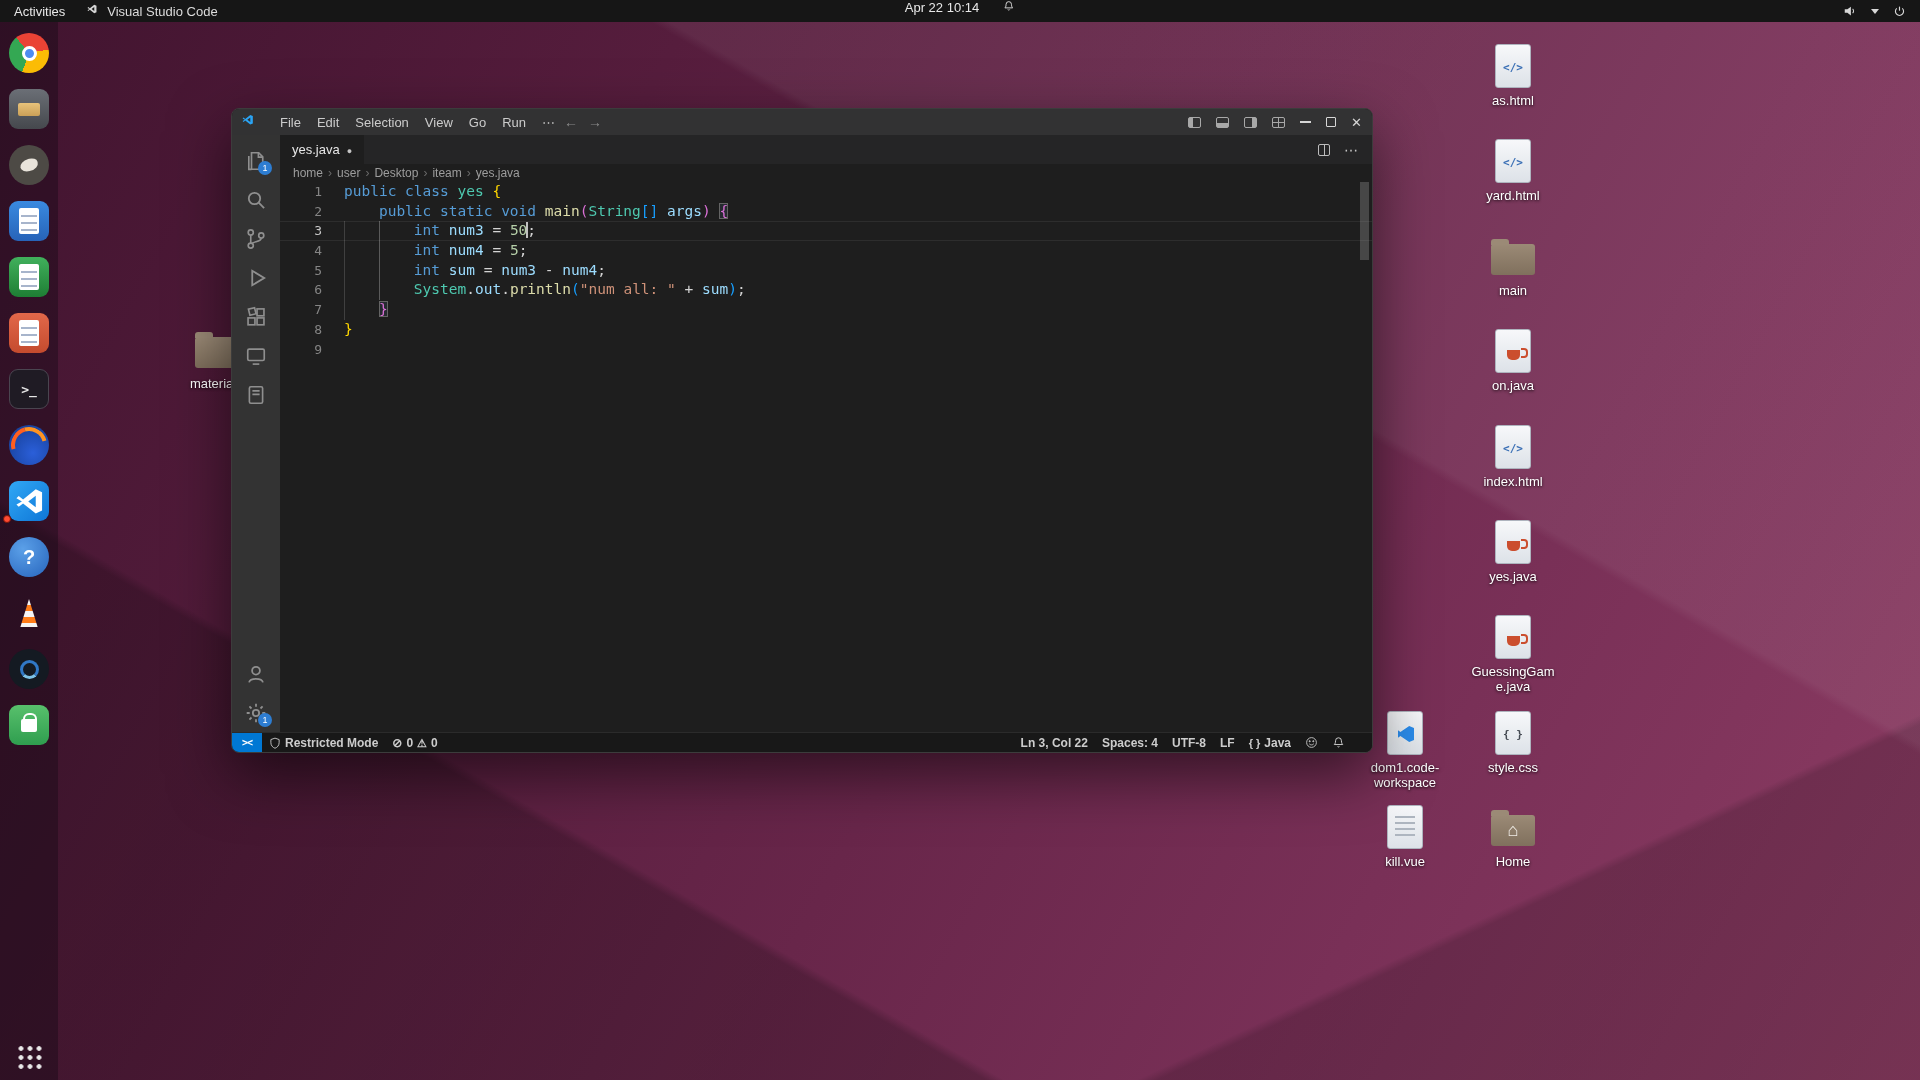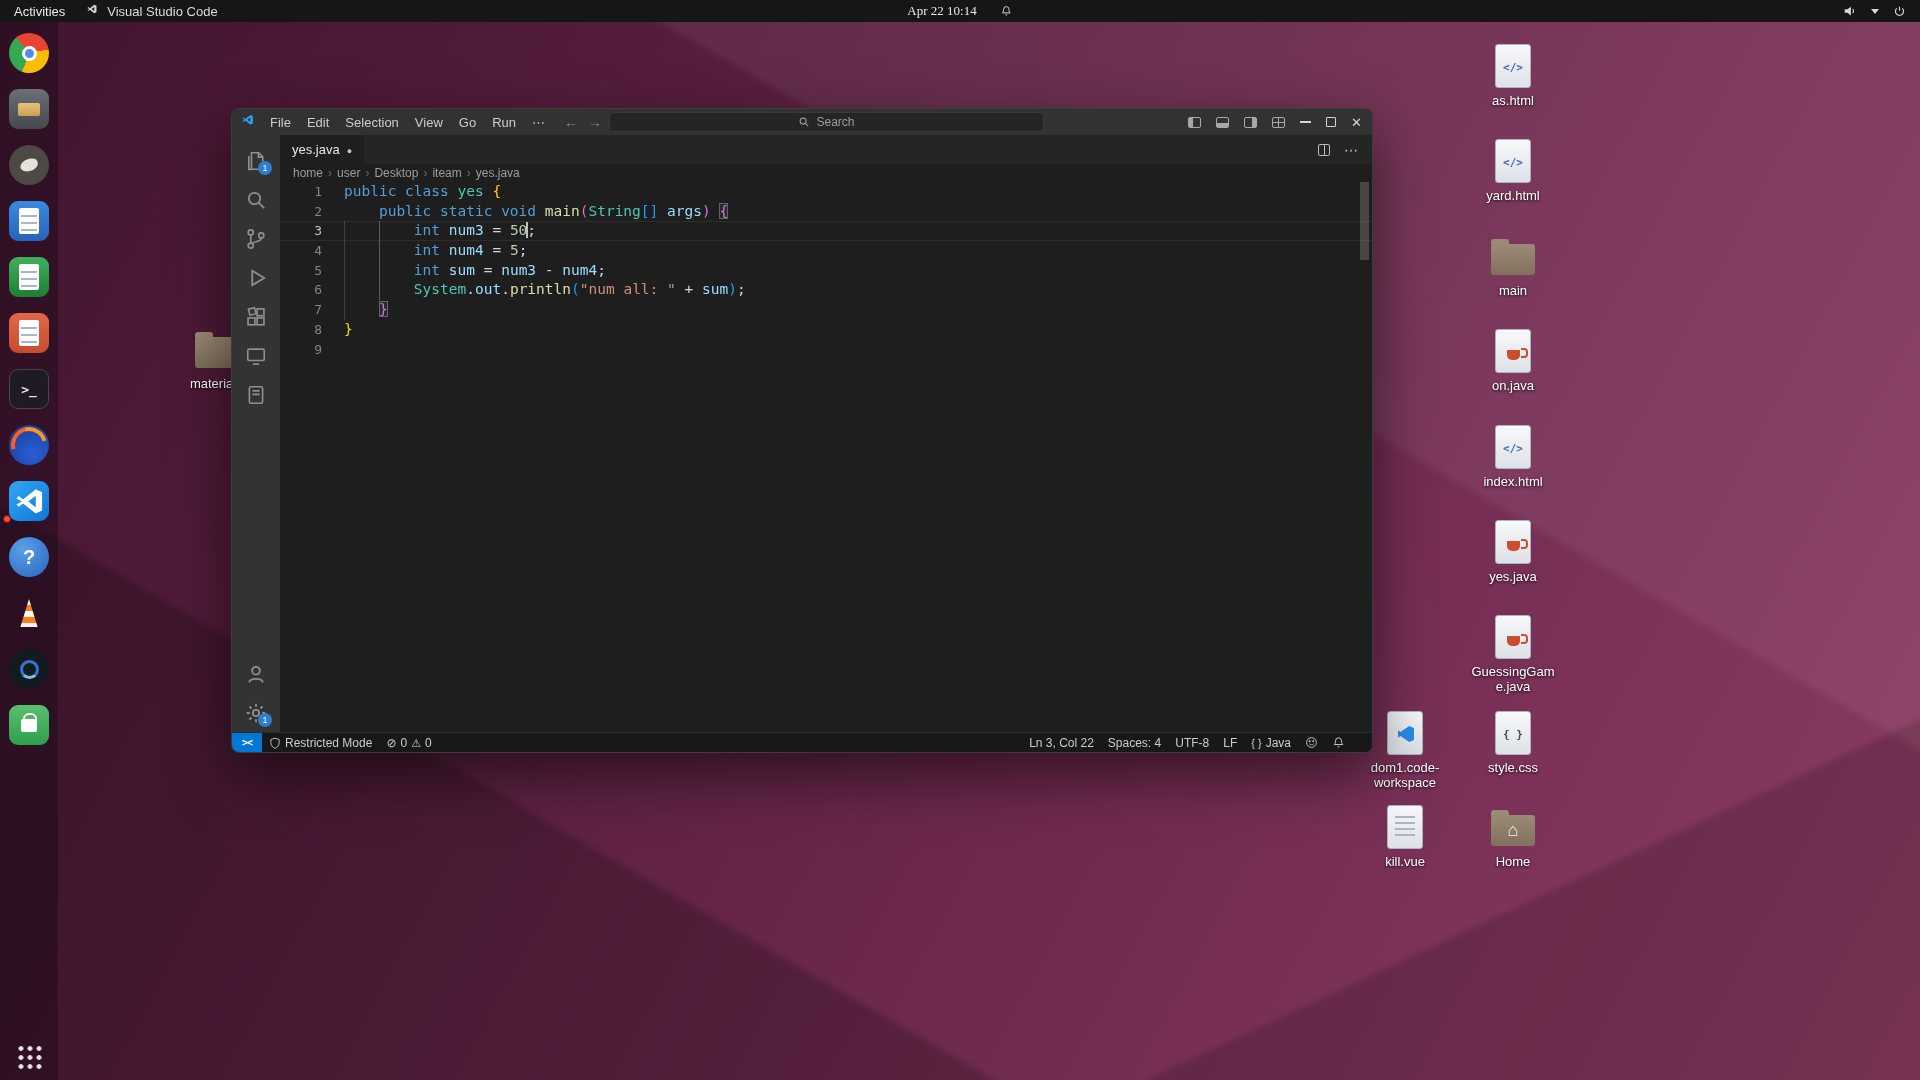--- a/index.html
+++ b/index.html
@@ -12,21 +12,21 @@
       linear-gradient(30deg, rgba(0,0,0,0.20) 0 26%, rgba(0,0,0,0) 26.5%),
       linear-gradient(335deg, rgba(0,0,0,0.16) 0 18%, transparent 18.5%),
       linear-gradient(118deg, #41142f 0%, #561d3d 28%, #68264a 52%, #793057 74%, #8c3c63 100%);
   }
 
   
   .topbar { position:absolute; top:0; left:0; width:100%; height:22px; z-index:30;
     background:#161616; color:#e8e8e8; font-size:13px; display:flex; align-items:center; }
   .tb-item { padding:0 14px; height:100%; display:flex; align-items:center; cursor:default; }
   .tb-app { display:flex; align-items:center; gap:6px; padding:0 8px; color:#dcdcdc; }
-  .tb-center { position:absolute; left:50%; transform:translateX(-50%); display:flex; align-items:center; gap:24px; height:100%;font-family:Liberation Serif, serif; }
+  .tb-center { position:absolute; left:50%; transform:translateX(-50%); display:flex; align-items:flex-start; gap:24px; height:100%; }
   .tb-right { margin-left:auto; display:flex; align-items:center; gap:14px; padding-right:14px; height:100%; }
   .tb-right svg, .tb-center svg { display:block; }
   .chev-down { width:0; height:0; border-left:4px solid transparent; border-right:4px solid transparent; border-top:5px solid #d8d8d8; }
 
   
   .dock { position:absolute; left:0; top:22px; bottom:0; width:58px; z-index:20;
     background:rgba(22,10,22,0.42); }
   #dock-items { padding-top:3px; }
   .dock-item { position:relative; width:58px; height:56px; display:flex; align-items:center; justify-content:center; }
   .di { width:40px; height:40px; border-radius:10px; position:relative; display:flex; align-items:center; justify-content:center; }
@@ -92,21 +92,21 @@
   .ic-home i::after { content:"⌂"; position:absolute; inset:0; display:flex; align-items:center; justify-content:center;
     color:#f0ece6; font-size:18px; line-height:1; }
   .di-label { margin-top:3px; font-size:13px; line-height:15px; color:#fff; text-shadow:0 1px 3px rgba(0,0,0,0.9); word-break:break-word; }
 
   
   .window { position:absolute; left:231px; top:108px; width:1142px; height:645px; z-index:5;
     background:#1e1e1e; border:1px solid #3c3c3c; border-radius:8px; overflow:hidden;
     box-shadow:0 22px 60px rgba(0,0,0,0.55); display:flex; flex-direction:column; font-size:13px; color:#cccccc; }
 
   .titlebar { height:26px; flex:0 0 26px; background:#323233; display:flex; align-items:center; position:relative; padding-left:10px; }
-  .menubar { display:flex; align-items:center; margin-left:4px; }
+  .menubar { display:flex; align-items:center; margin-left:14px; }
   .menu-item { padding:0 8px; color:#cccccc; font-size:13px; cursor:default; }
   .menu-more { padding:0 8px; color:#cccccc; }
   .menu-more::before { content:"⋯"; }
   .navarrows { position:absolute; left:332px; display:flex; gap:10px; color:#8a8a8a; font-size:14px; }
   .nav-back::before { content:"←"; }
   .nav-fwd::before { content:"→"; }
   .searchbox { position:absolute; left:377px; top:3px; width:435px; height:20px; background:#252526;
     border:1px solid #3a3a3b; border-radius:5px; display:flex; align-items:center; justify-content:center; gap:6px; color:#9d9d9d; font-size:12px; }
   .wc { position:absolute; right:10px; top:0; height:100%; display:flex; align-items:center; gap:15px; }
   .wc-icon { width:13px; height:11px; border:1px solid #a8a8a8; border-radius:2px; position:relative; }
@@ -156,21 +156,21 @@
   .tok-kw{color:#569cd6} .tok-type{color:#4ec9b0} .tok-fn{color:#dcdcaa} .tok-var{color:#9cdcfe}
   .tok-num{color:#b5cea8} .tok-str{color:#ce9178} .tok-pl{color:#d4d4d4}
   .tok-b1{color:#ffd700} .tok-b2{color:#da70d6} .tok-b3{color:#179fff}
   .match { outline:1px solid #646464; outline-offset:-1px; background:rgba(90,120,160,0.14); }
   .cursor { display:inline-block; width:2px; height:16px; background:#c0c0c0; vertical-align:-3px; margin:0 -1px; }
   .guide { position:absolute; width:1px; background:#404040; }
   .guide.g0 { left:63.5px; top:39.4px; height:98.5px; }
   .guide.g4 { left:98.5px; top:39.4px; height:78.8px; background:#5a5a5a; }
   .sb-thumb { position:absolute; right:3px; top:0; width:9px; height:78px; background:rgba(150,150,150,0.35); }
 
-  .statusbar { height:20px; flex:0 0 20px; background:#181818; border-top:1px solid #2b2b2b; display:flex; align-items:center; font-size:12px; color:#cccccc; }
+  .statusbar { height:20px; flex:0 0 20px; background:#181818; border-top:1px solid #2b2b2b; display:flex; align-items:center; font-size:12px; color:#cccccc;font-weight:bold; }
   .sb-remote { width:30px; height:100%; background:#0078d4; color:#fff; display:flex; align-items:center; justify-content:center; }
   .sb-remote::before { content:"><"; font:bold 10px "DejaVu Sans Mono",monospace; letter-spacing:-1px; }
   .sb-item { padding:0 7px; display:flex; align-items:center; gap:4px; height:100%; }
   .sb-err::before { content:"⊘"; font-size:12px; }
   .sb-warn::before { content:"⚠"; font-size:11px; }
   .sb-braces::before { content:"{ }"; font-size:11px; }
   .sb-right { margin-left:auto; display:flex; align-items:center; height:100%; padding-right:20px; }
   .statusbar svg { display:block; }
 </style>
 </head>
@@ -371,27 +371,20 @@
         <span class="menu-item">Selection</span>
         <span class="menu-item">View</span>
         <span class="menu-item">Go</span>
         <span class="menu-item">Run</span>
       </nav>
     <span class="menu-more"></span>
     <div class="navarrows">
       <span class="nav-back"></span>
       <span class="nav-fwd"></span>
     </div>
-    <div class="searchbox">
-      <svg width="12" height="12" viewBox="0 0 16 16" fill="none" stroke="#9d9d9d" stroke-width="1.4">
-          <circle cx="6.8" cy="6.8" r="4"></circle>
-          <path d="M9.8 9.8 L13.6 13.6"></path>
-        </svg>
-      <span>Search</span>
-    </div>
     <div class="wc">
       <span class="wc-icon wc-sbl"></span>
       <span class="wc-icon wc-pb"></span>
       <span class="wc-icon wc-sbr"></span>
       <span class="wc-icon wc-grid"></span>
       <span class="wc-min"></span>
       <span class="wc-max"></span>
       <span class="wc-close"></span>
     </div>
   </div>

